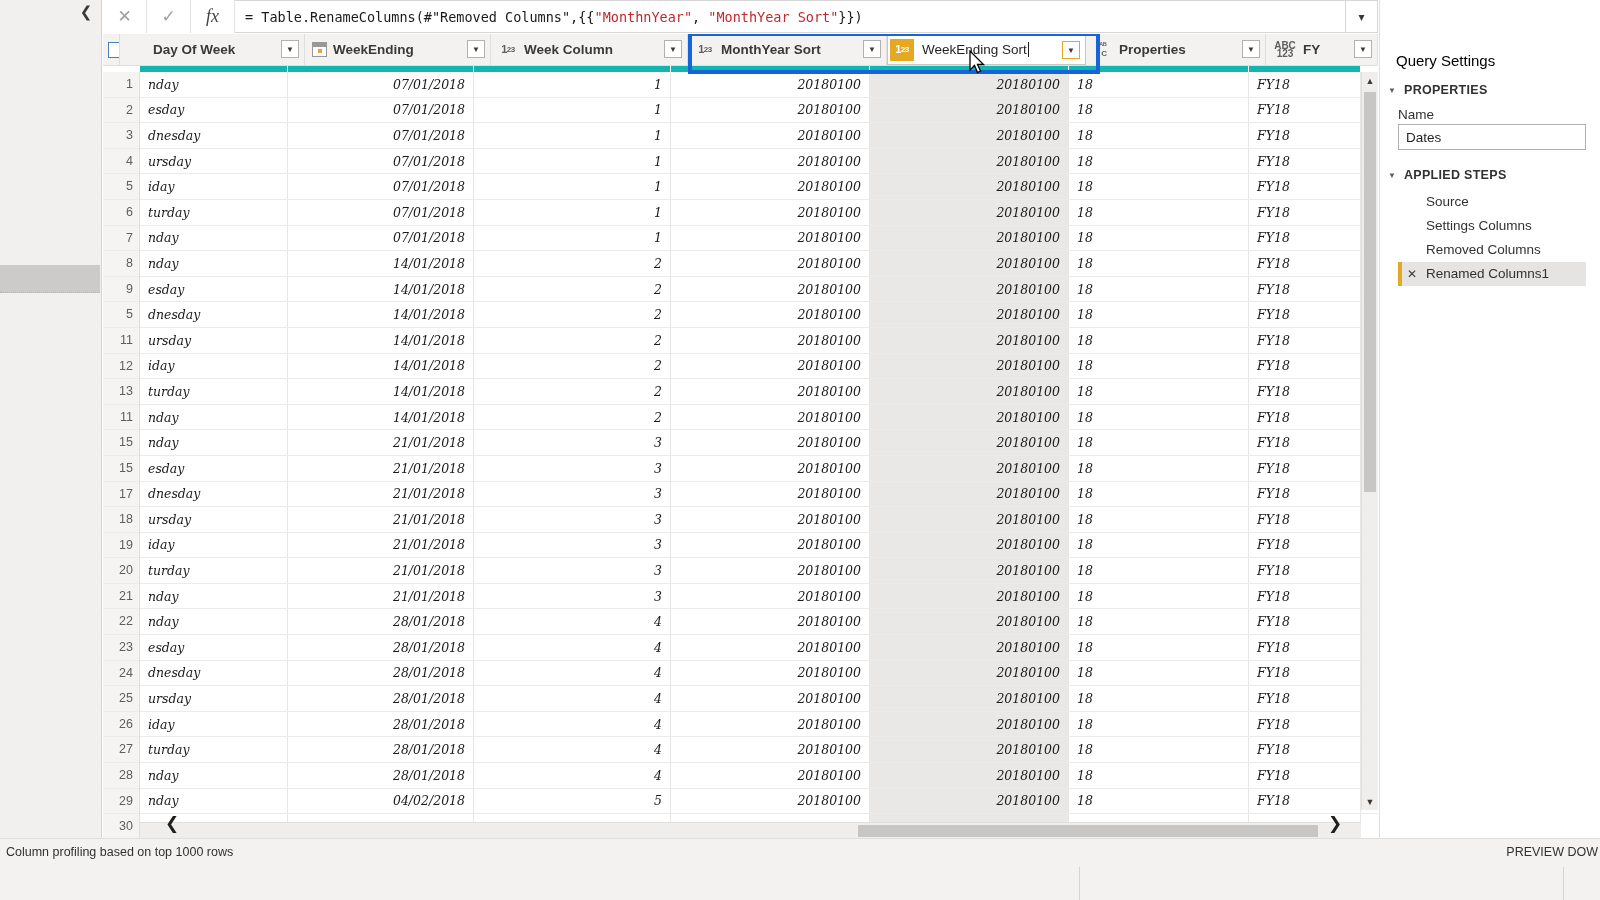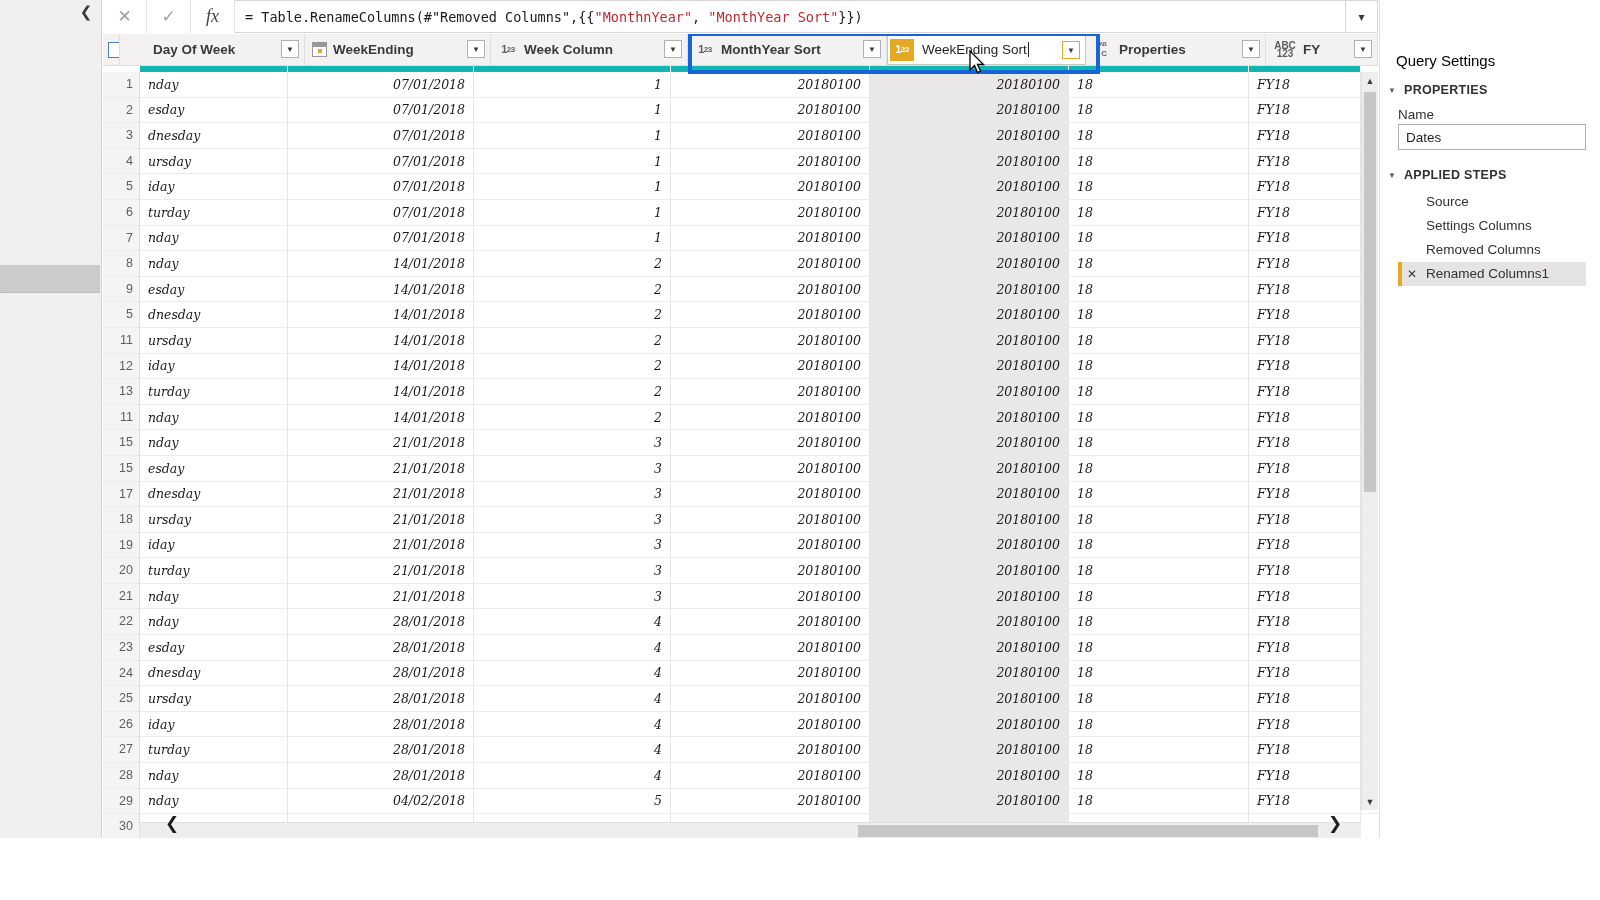--- a/index.html
+++ b/index.html
@@ -723,14 +723,20 @@
         <div class="step"><span>Settings Columns</span></div>
         <div class="step"><span>Removed Columns</span></div>
         <div class="step active"><span class="xmark">✕</span><span>Renamed Columns1</span></div>
       </div>
   </div>
 
   <svg id="mouse-cursor" viewBox="0 0 20 26">
     <path d="M2,1 L2,20 L6.5,15.5 L9.5,22.5 L12.5,21 L9.5,14.5 L15.5,14.5 Z" fill="#ffffff" stroke="#000000" stroke-width="1.3"></path>
   </svg>
 
+  <div id="statusbar">
+    <div id="status-left">Column profiling based on top 1000 rows</div>
+    <div id="status-right">PREVIEW DOW</div>
+    <div id="status-divider"></div>
+    <div id="status-divider2"></div>
+  </div>
 
 </div>
 
 </body></html>

